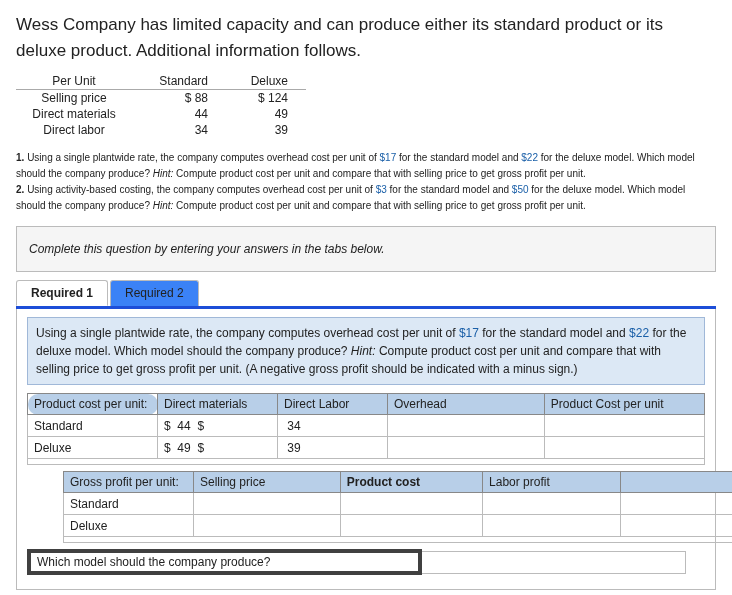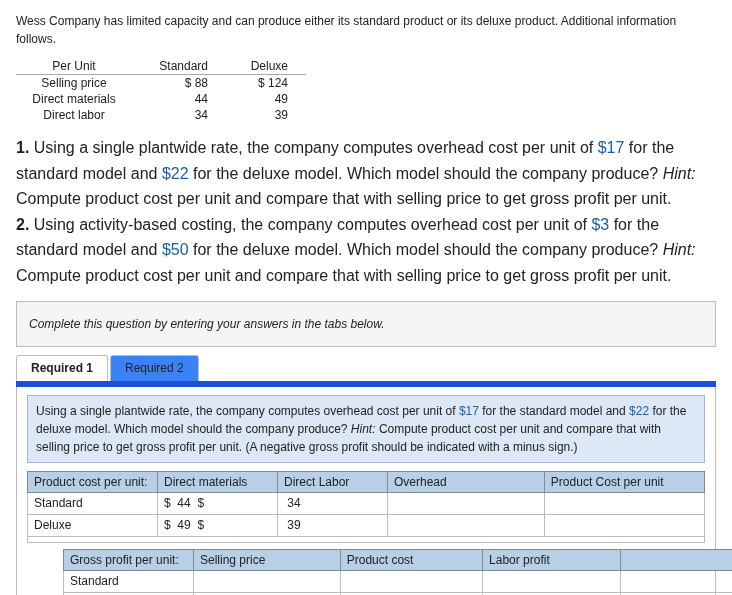--- a/index.html
+++ b/index.html
@@ -6,55 +6,55 @@
     body {
       font-family: Arial, sans-serif;
       font-size: 12px;
       background: #fff;
       color: #222;
       width: 732px;
       min-height: 595px;
       padding: 12px 16px;
     }
     .intro-text {
-      font-size: 12px;
+      font-size: 17px;
       line-height: 1.5;
       margin-bottom: 10px;
     }
     .info-table {
       border-collapse: collapse;
       margin-bottom: 12px;
       font-size: 12px;
     }
     .info-table td {
       padding: 1px 18px 1px 4px;
       vertical-align: top;
       text-align: center;
     }
     .info-table .label-col { min-width: 130px; }
     .info-table .val-col { text-align: right; min-width: 80px; }
     .info-table .header-row td { border-bottom: 1px solid #aaa; font-weight: normal; }
     .questions {
-      font-size: 16px;
+      font-size: 10px;
       line-height: 1.6;
       margin-bottom: 12px;
     }
     .questions .q-num { font-weight: bold; }
     .questions .highlight-blue { color: #1a5fa8; }
     .complete-box {
       border: 1px solid #bbb;
       background: #f5f5f5;
       padding: 15px 12px;
       margin-bottom: 8px;
       font-size: 12px;
       font-style: italic;
     }
     .tabs-row {
       display: flex;
-      border-bottom: 6px solid #1d4ed8;
+      border-bottom: 3px solid #1d4ed8;
       margin-bottom: 0;
     }
     .tab {
       padding: 5px 14px;
       border: 1px solid #bbb;
       border-bottom: none;
       background: #3b82f6;
       cursor: pointer;
       font-size: 12px;
       margin-right: 2px;
@@ -169,21 +169,21 @@
 
 <div class="tab-content">
 
   <div class="tab-desc">
     Using a single plantwide rate, the company computes overhead cost per unit of <span class="highlight-blue">$17</span> for the standard model and <span class="highlight-blue">$22</span> for the deluxe model. Which model should the company produce? <em>Hint:</em> Compute product cost per unit and compare that with selling price to get gross profit per unit. (A negative gross profit should be indicated with a minus sign.)
   </div>
 
   <table class="data-table">
     <thead>
       <tr>
-        <th style="min-width:130px;">Product cost per unit:</th>
+        <th style="min-width:130px;border-radius:10px;">Product cost per unit:</th>
         <th style="min-width:120px;">Direct materials</th>
         <th style="min-width:110px;">Direct Labor</th>
         <th style="min-width:100px;">Overhead</th>
         <th style="min-width:120px;">Product Cost per unit</th>
       </tr>
     </thead>
     <tbody>
       <tr>
         <td>Standard</td>
         <td>
@@ -224,21 +224,21 @@
         <td colspan="5" style="height:6px; border:1px solid #bbb;"></td>
       </tr>
     </tbody>
   </table>
 
   <table class="data-table" style="margin-top:2px;margin-left:36px;">
     <thead>
       <tr>
         <th style="min-width:130px;">Gross profit per unit:</th>
         <th style="min-width:120px;">Selling price</th>
-        <th style="min-width:110px;">Product cost</th>
+        <th style="min-width:110px;font-weight:bold;">Product cost</th>
         <th style="min-width:100px;">Labor profit</th>
         <th style="min-width:120px;"></th>
       </tr>
     </thead>
     <tbody>
       <tr>
         <td>Standard</td>
         <td>
           <input class="blank-input" type="text" value="" style="">
         </td>

